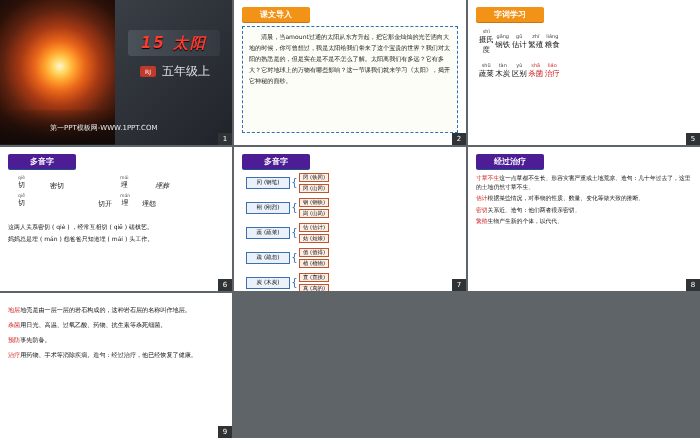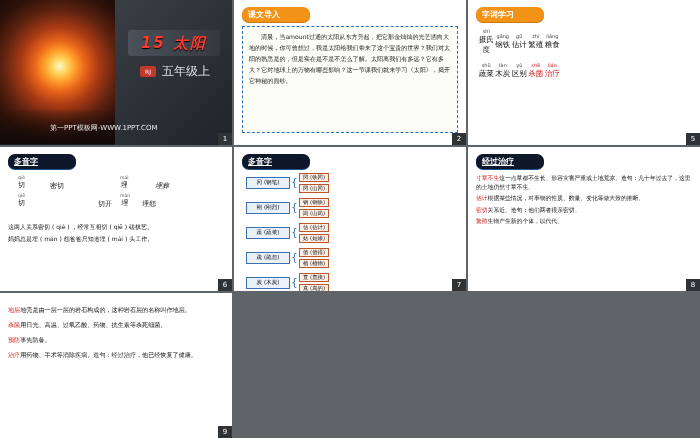--- a/index.html
+++ b/index.html
@@ -14,22 +14,22 @@
       radial-gradient(circle at 52% 46%, #fff6cf 0%, #ffd35b 8%, #ff9d2a 16%, #e8641a 26%, #a83a14 40%, #5d2210 58%, #2b1108 76%, #14080a 100%);
   }
   .s1 .photo:after{content:"";position:absolute;left:0;bottom:0;width:100%;height:34px;background:linear-gradient(to bottom,rgba(60,20,8,.2),#120a08);}
   .s1 .rightbg{position:absolute;left:115px;top:0;right:0;bottom:0;background:linear-gradient(135deg,#3a3f45,#20242a);}
   .s1 .titlebar{position:absolute;left:128px;top:30px;right:12px;height:26px;background:linear-gradient(to right,#4b5159,#343940);border-radius:3px;}
   .s1 .title{position:absolute;left:128px;top:31px;right:12px;text-align:center;color:#ff3b30;font-size:15px;font-weight:bold;line-height:24px;letter-spacing:2px;text-shadow:0 1px 1px #000;font-style:italic;}
   .s1 .badge{position:absolute;left:140px;top:66px;width:16px;height:11px;background:#c0392b;color:#fff;font-size:6px;line-height:11px;text-align:center;border-radius:2px;}
   .s1 .grade{position:absolute;left:162px;top:65px;color:#dfe3e8;font-size:12px;line-height:12px;}
   .s1 .site{position:absolute;left:50px;bottom:12px;color:#e9edf1;font-size:7px;}
   
-  .hdr{position:absolute;left:8px;top:7px;min-width:56px;height:15px;background:#f29318;border-radius:7px;color:#fff;font-size:8px;font-weight:bold;line-height:15px;text-align:left;padding:0 6px;box-shadow:0 1px 0 #c97712;}
-  .hdr.blue{background:#0f172a;box-shadow:0 1px 0 #1f538e;text-decoration:underline;}
+  .hdr{position:absolute;left:8px;top:7px;min-width:56px;height:15px;background:#f29318;border-radius:2px;color:#fff;font-size:8px;font-weight:bold;line-height:15px;text-align:center;padding:0 6px;box-shadow:0 1px 0 #c97712;}
+  .hdr.blue{background:#4c1d95;box-shadow:0 1px 0 #1f538e;}
   .body{position:absolute;left:8px;top:27px;right:8px;bottom:10px;font-size:6.2px;line-height:1.55;color:#222;}
   
   .s2 .dashed{position:absolute;left:8px;top:26px;right:8px;bottom:12px;border:1px dashed #2c6fbb;background:#fdfdf7;padding:5px 6px;box-sizing:border-box;color:#1a1a1a;font-size:6.1px;line-height:1.8;text-indent:12px;}
   
   .s3 .lines{color:#1e4f9c;}
   .s3 .lines p{margin:0 0 3px 0;}
   
   .s4 .sun{position:absolute;left:8px;top:26px;width:68px;height:62px;border:1px solid #555;background:#050508;}
   .s4 .sun .ball{position:absolute;left:50%;top:50%;width:44px;height:44px;margin:-22px 0 0 -22px;border-radius:50%;
     background:radial-gradient(circle at 42% 38%,#ffe7a8 0%,#ffb233 28%,#f2621a 55%,#b0300c 78%,#6d1805 100%);

